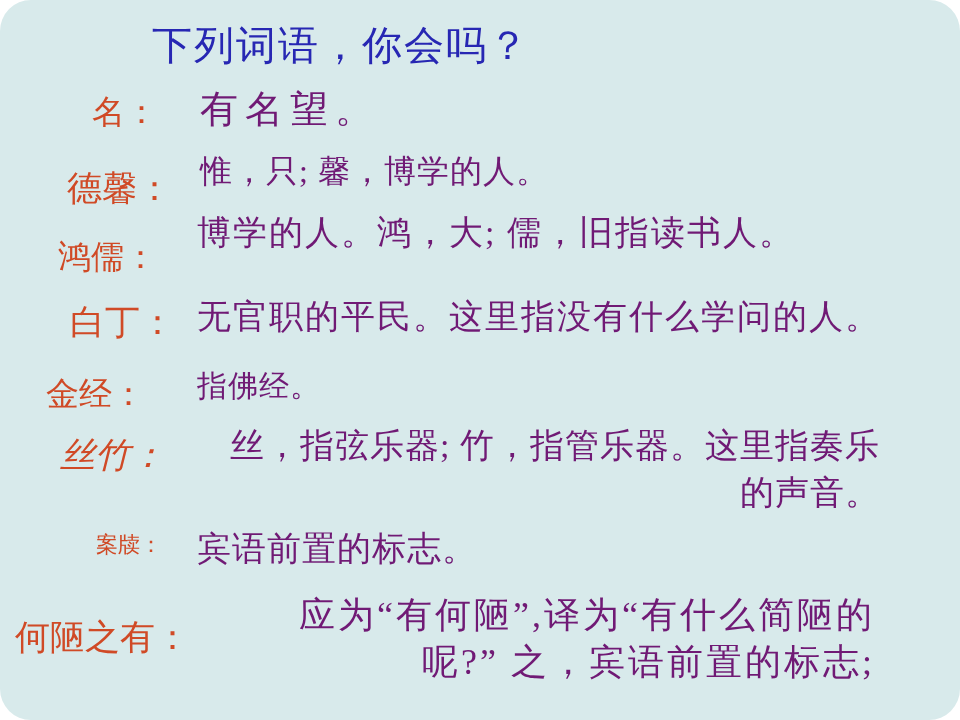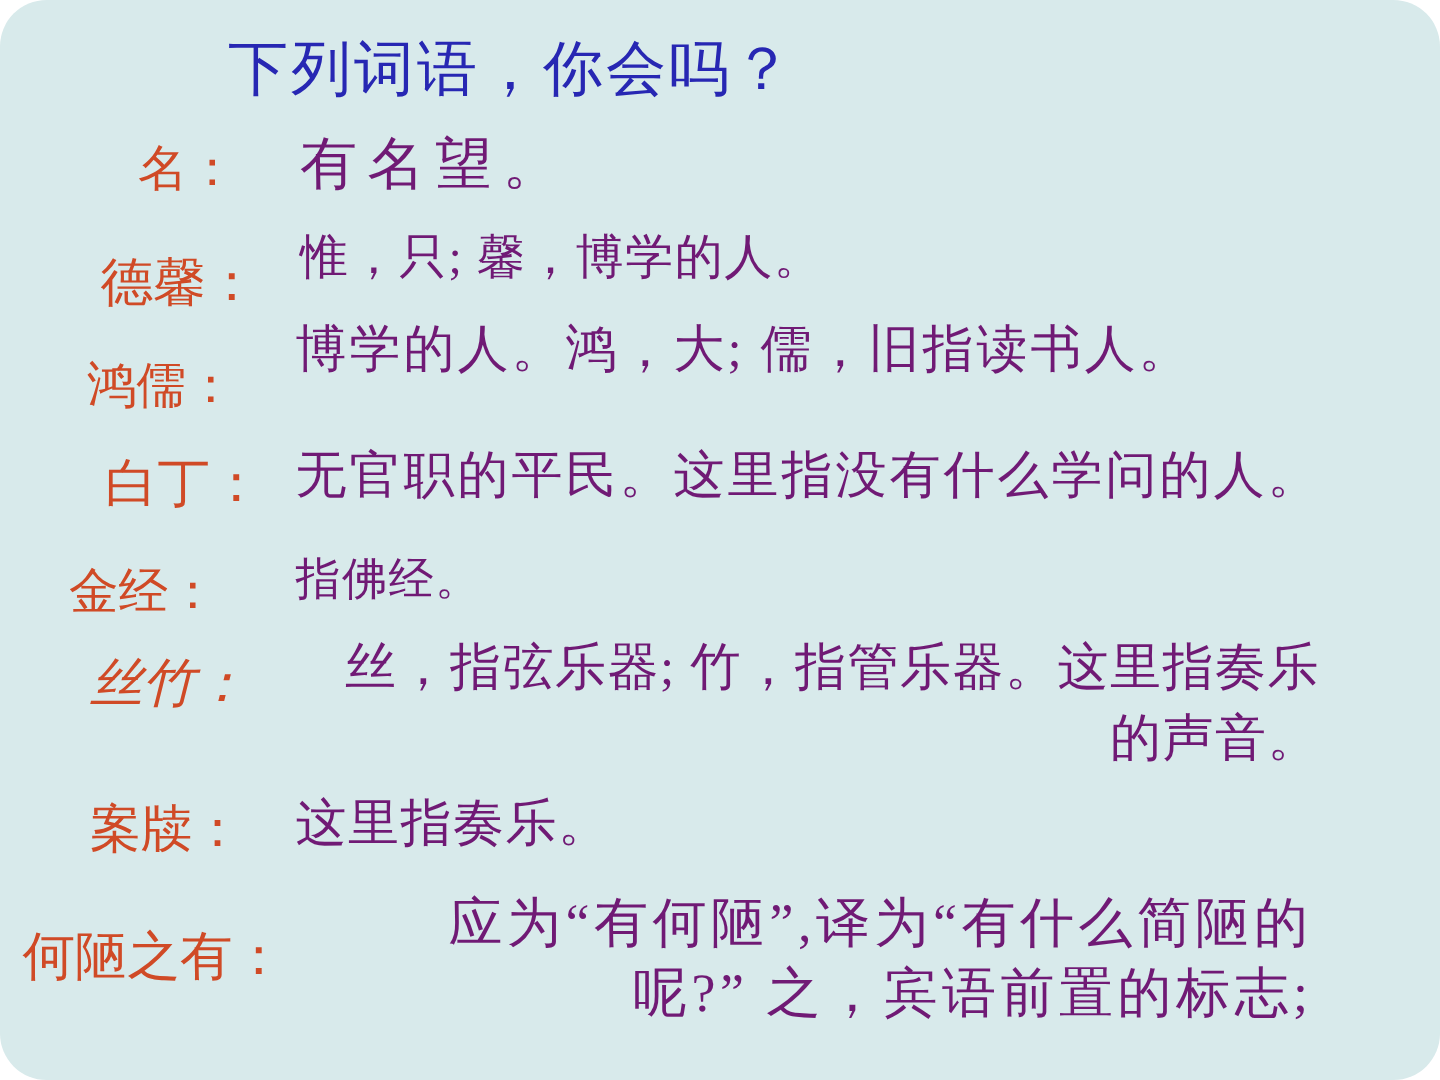--- a/index.html
+++ b/index.html
@@ -46,21 +46,21 @@
   .r2 .def  { left: 200px;  top: 150px; font-size: 32px; letter-spacing: 1px; }
   .r3 .term { right: 803px; top: 235px; font-size: 33px; }
   .r3 .def  { left: 197px;  top: 210px; font-size: 34px; letter-spacing: 2px; }
   .r4 .term { right: 785px; top: 299px; font-size: 35px; }
   .r4 .def  { left: 197px;  top: 294px; font-size: 34px; letter-spacing: 2px; }
   .r5 .term { right: 815px; top: 372px; font-size: 33px; margin-left: 28px; }
   .r5 .def  { left: 197px;  top: 366px; font-size: 30px; letter-spacing: 1px; }
   .r6 .term { right: 795px; top: 432px; font-size: 35px; font-style: italic; }
   .r6 .def  { left: 200px;  top: 422px; font-size: 34px; letter-spacing: 1px;
               width: 680px; line-height: 47px; }
-  .r7 .term { right: 798px; top: 530px; font-size: 34px; }
+  .r7 .term { right: 798px; top: 530px; font-size: 22px; }
   .r7 .def  { left: 197px;  top: 526px; font-size: 34px; letter-spacing: 1px; }
   .r8 .term { right: 770px; top: 614px; font-size: 35px; }
   .r8 .def  { left: 210px;  top: 592px; font-size: 36px; letter-spacing: 3px;
               width: 665px; line-height: 47px; }
 </style>
 </head>
 <body>
 
 <div class="slide">
 
@@ -92,21 +92,21 @@
   </div>
 
   <div class="row r6">
     <span class="term">丝竹：</span>
     <div class="def">丝，指弦乐器; 竹，指管乐器。这里指奏乐
 的声音。</div>
   </div>
 
   <div class="row r7">
     <span class="term">案牍：</span>
-    <div class="def">这里指奏乐。</div>
+    <div class="def">宾语前置的标志。</div>
   </div>
 
   <div class="row r8">
     <span class="term">何陋之有：</span>
     <div class="def">应为“有何陋”,译为“有什么简陋的
 呢?” 之，宾语前置的标志;</div>
   </div>
 
 </div>
 

